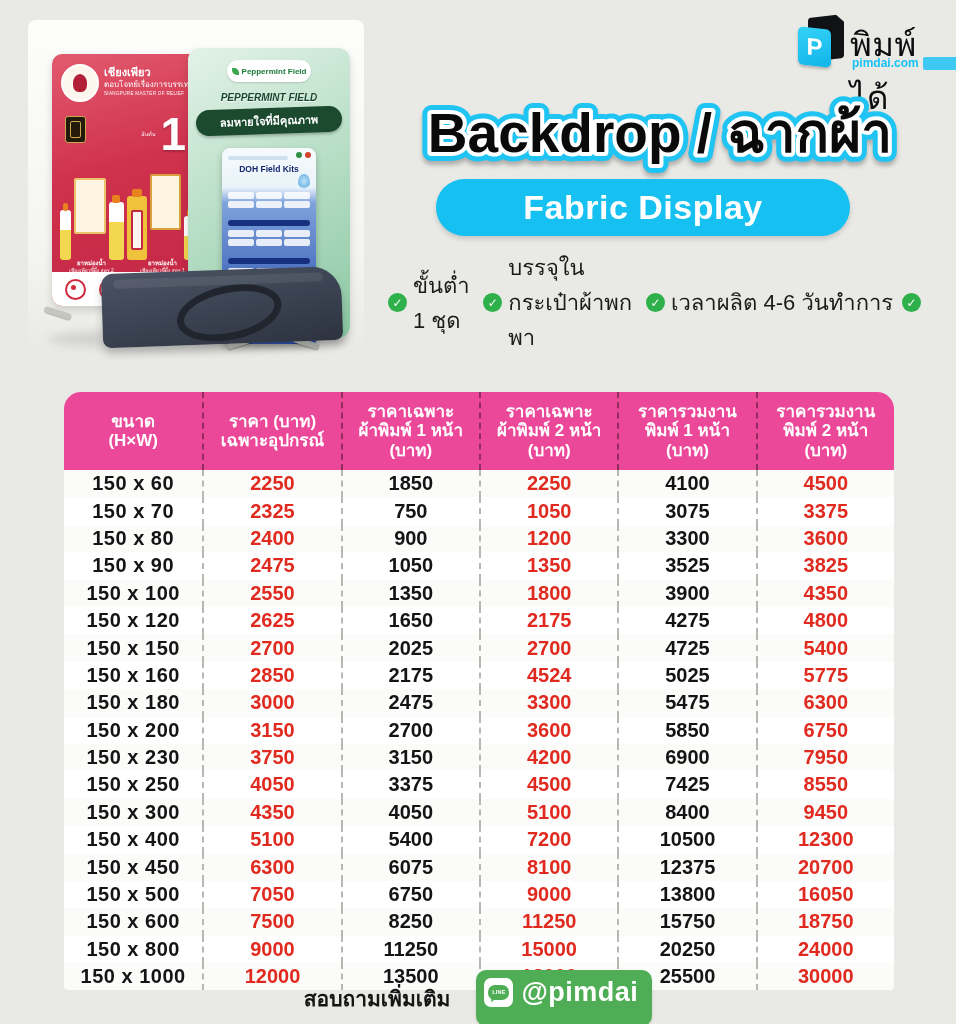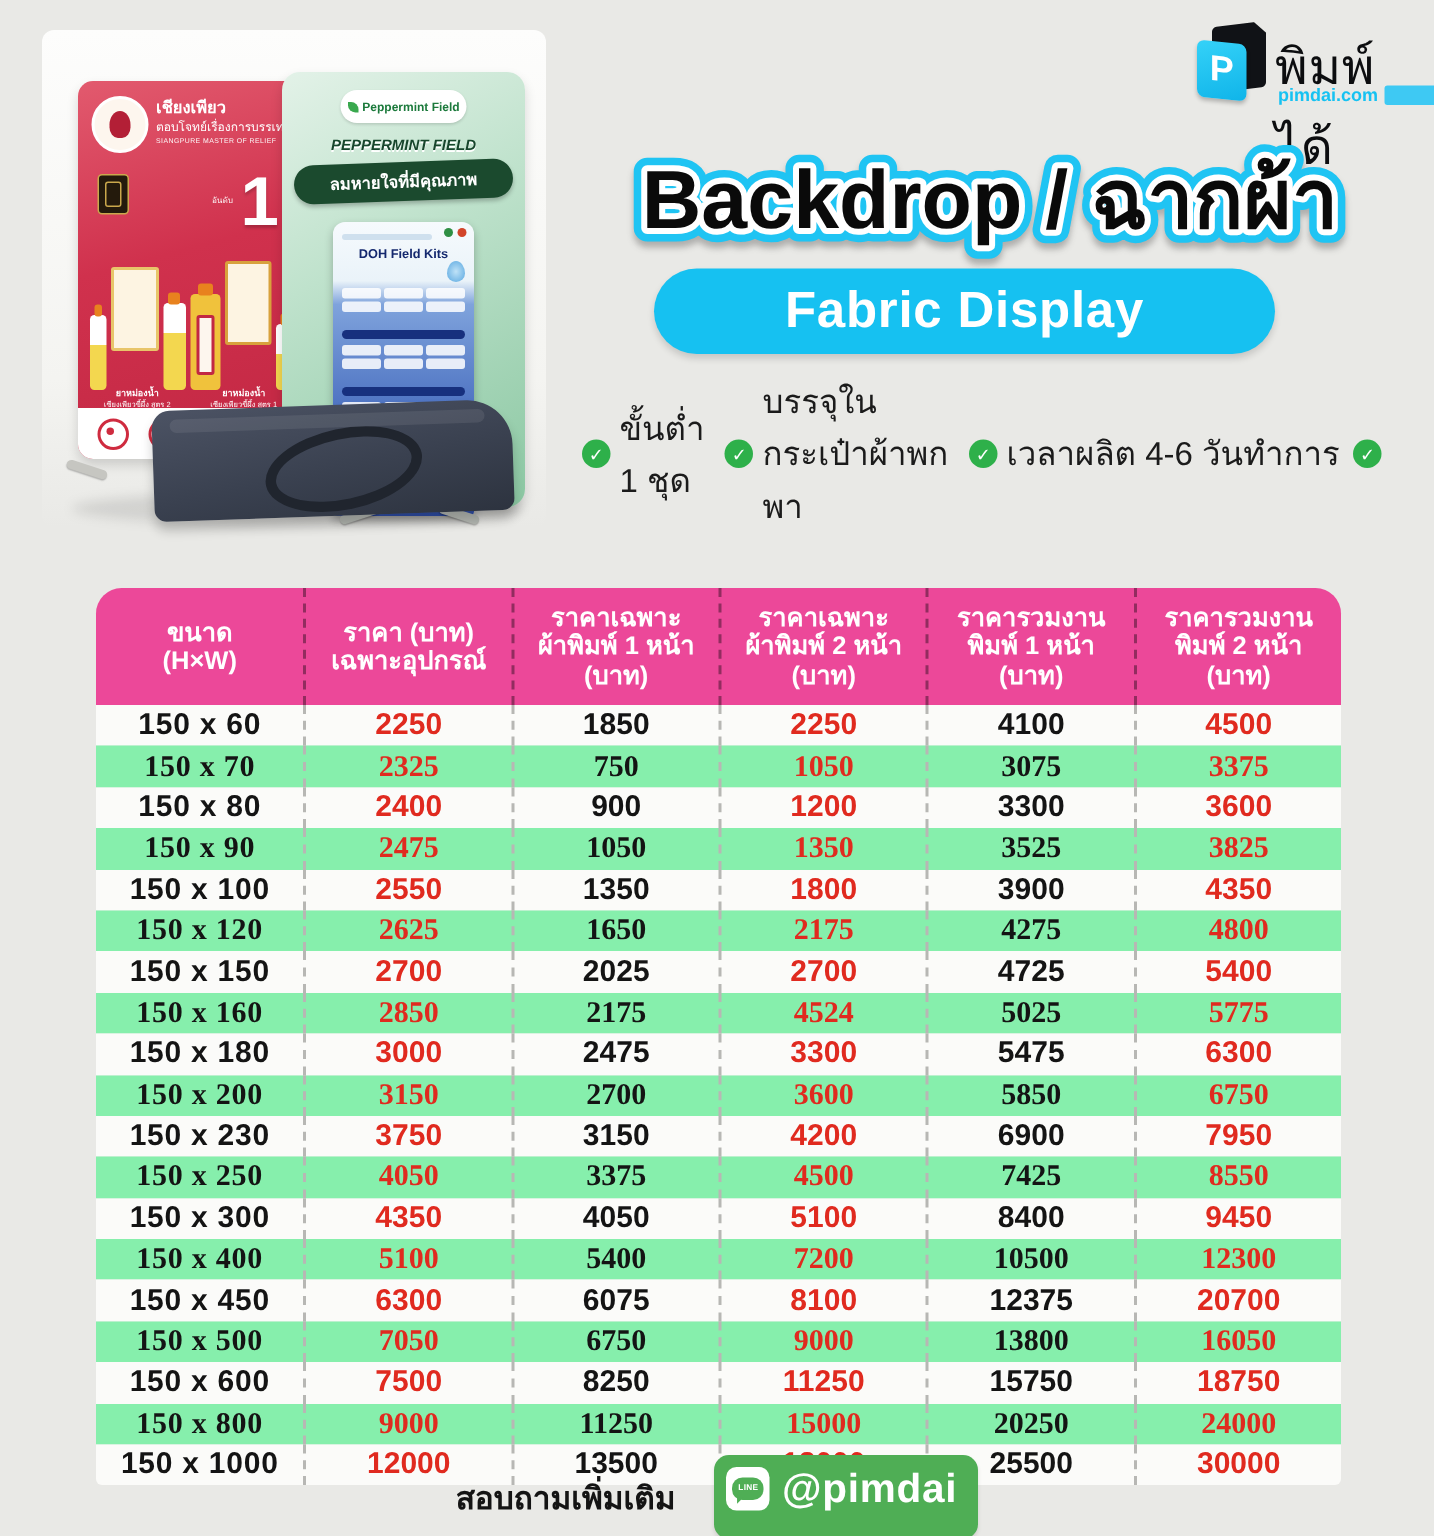--- a/index.html
+++ b/index.html
@@ -108,21 +108,21 @@
   .check::before{content:"✓";}
 
   
   .price-table{position:absolute;left:64px;top:362px;width:830px;}
   .thead{display:grid;grid-template-columns:repeat(6,1fr);background:#ec4899;border-radius:17px 17px 0 0;color:#fff;margin-top:30px;}
   .th{min-height:70px;display:flex;flex-direction:column;align-items:center;justify-content:center;
     font-size:17px;font-weight:800;line-height:19.5px;text-align:center;border-left:2px dashed rgba(0,0,0,.38);padding:4px 2px;}
   .th:first-child{border-left:none;}
   .tbody{border-radius:0 0 4px 4px;overflow:hidden;}
   .tr{height:27.4px;display:grid;grid-template-columns:repeat(6,1fr);background:#fbfbf9;}
-  .tr.even{background:#86efac;font-family:Liberation Serif, serif;}
+  .tr.even{background:#ffffff;}
   .td{display:flex;align-items:center;justify-content:center;font-size:20px;font-weight:700;color:#141414;border-left:2px dashed #b7b7b4;}
   .td:first-child{border-left:none;letter-spacing:.5px;}
   .td.red{color:#e02a1f;}
 
   
   .footer{position:absolute;left:0;top:972px;width:956px;height:52px;display:flex;align-items:center;justify-content:center;gap:26px;}
   .footer-label{font-size:21px;font-weight:700;color:#141414;}
   .line-badge{height:44px;background:#4fae55;border-radius:10px;display:flex;align-items:center;gap:8px;padding:0 14px 12px 8px;box-shadow:0 2px 3px rgba(0,0,0,.12);cursor:pointer;}
   .line-sq{width:29px;height:29px;background:#fff;border-radius:7px;display:flex;align-items:center;justify-content:center;}
   .line-bubble{width:21px;height:15px;background:#4fae55;border-radius:7px;position:relative;display:flex;align-items:center;justify-content:center;}

